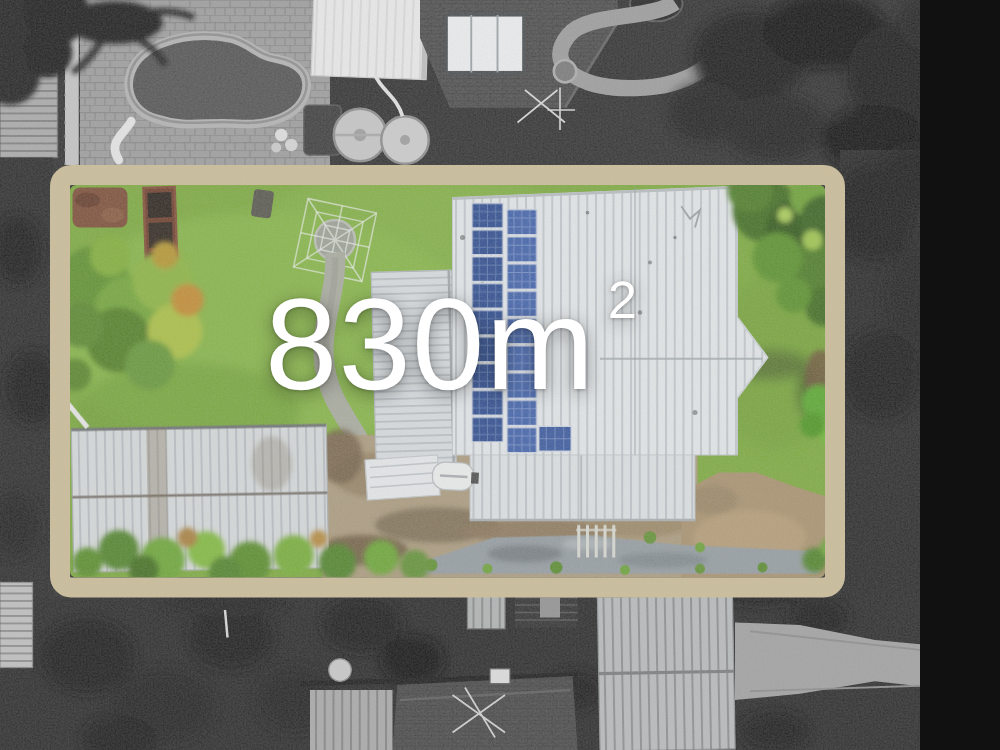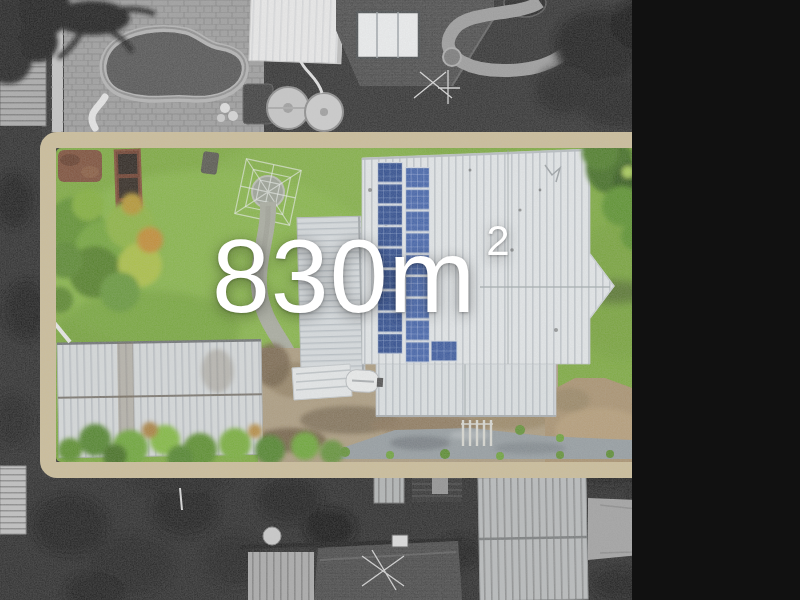--- a/index.html
+++ b/index.html
@@ -1,17 +1,17 @@
 <!DOCTYPE html>
 <html><head>
 <meta charset="utf-8">
 <style>
   html,body{margin:0;padding:0;background:#111;}
   .stage{
-    position:relative;width:632px;height:600px;overflow:hidden;
+    position:relative;width:736px;height:600px;overflow:hidden;
     background:#2b2b2b;font-family:"Liberation Sans",sans-serif;
   }
   .stage svg{position:absolute;left:0;top:0;}
   .area-label{
     position:absolute;left:212px;top:224px;line-height:1;
     color:#fff;font-size:104px;font-weight:400;letter-spacing:1px;
     text-shadow:0 3px 14px rgba(0,0,0,.38),0 1px 3px rgba(0,0,0,.28);
     user-select:none;white-space:nowrap;
   }
   .area-exp{

